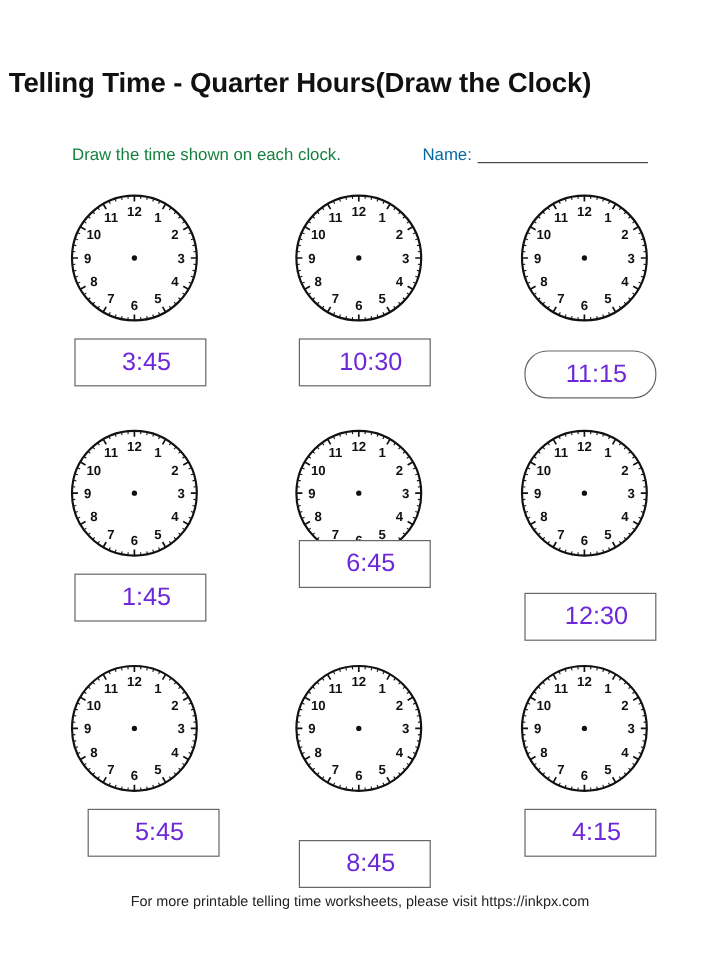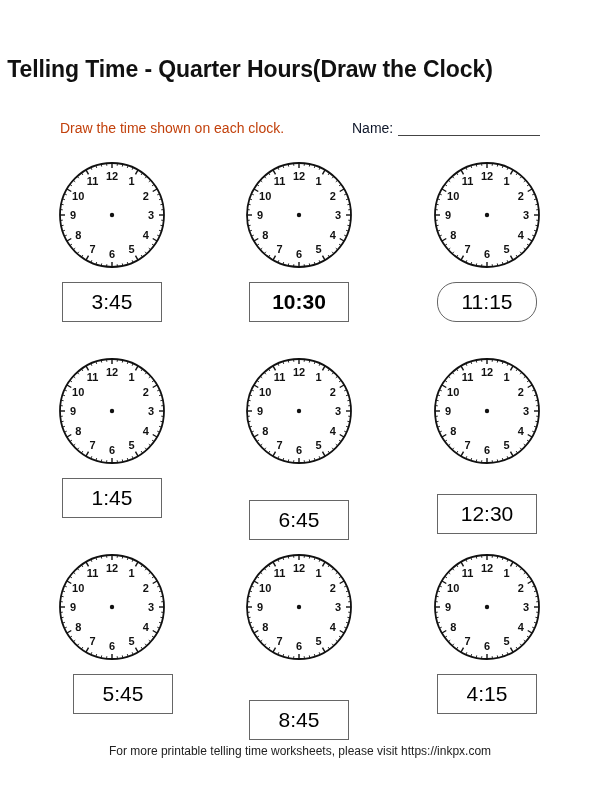--- a/index.html
+++ b/index.html
@@ -1,26 +1,26 @@
 <!DOCTYPE html>
 <html><head>
   <meta charset="utf-8">
   <style>
     html, body { margin: 0; padding: 0; background: #ffffff; }
     body { width: 600px; height: 800px; position: relative; overflow: hidden;
            font-family: "Liberation Sans", "DejaVu Sans", sans-serif; color: #111; }
     .title { position: absolute; left: 0; top: 56px; width: 500px; text-align: center;
              font-size: 23px; font-weight: bold; letter-spacing: -0.1px; }
-    .instructions { position: absolute; left: 60px; top: 120px; font-size: 14px; color: #c2410c; }
-    .name-wrap { position: absolute; left: 352px; top: 120px; font-size: 14px; color: #0f172a; display: flex; align-items: flex-end; }
+    .instructions { position: absolute; left: 60px; top: 120px; font-size: 14px; color: #15803d; }
+    .name-wrap { position: absolute; left: 352px; top: 120px; font-size: 14px; color: #0369a1; display: flex; align-items: flex-end; }
     .name-line { display: inline-block; width: 142px; height: 15px; border-bottom: 1px solid #444; margin-left: 5px; }
     .clock { position: absolute; }
     .time-box { position: absolute; width: 98px; height: 38px; border: 1px solid #666;
                 display: flex; align-items: center; justify-content: center;
-                font-size: 21px; color: #000000; background: #fff; }
+                font-size: 21px; color: #6d28d9; background: #fff; padding-left: 10px; }
     .footer { position: absolute; left: 0; top: 744px; width: 600px; text-align: center; font-size: 12px; color: #222; }
   </style>
 </head>
 <body>
 
 <div class="title">Telling Time - Quarter Hours(Draw the Clock)</div>
 <div class="instructions">Draw the time shown on each clock.</div>
 <div class="name-wrap">
   <span>Name:</span>
   <span class="name-line"></span>
@@ -173,21 +173,21 @@
       <text x="33.77" y="23.50" text-anchor="middle" font-size="11" font-weight="bold" font-family="&quot;Liberation Sans&quot;, sans-serif" fill="#111">4</text>
       <text x="19.50" y="37.77" text-anchor="middle" font-size="11" font-weight="bold" font-family="&quot;Liberation Sans&quot;, sans-serif" fill="#111">5</text>
       <text x="0.00" y="43.00" text-anchor="middle" font-size="11" font-weight="bold" font-family="&quot;Liberation Sans&quot;, sans-serif" fill="#111">6</text>
       <text x="-19.50" y="37.77" text-anchor="middle" font-size="11" font-weight="bold" font-family="&quot;Liberation Sans&quot;, sans-serif" fill="#111">7</text>
       <text x="-33.77" y="23.50" text-anchor="middle" font-size="11" font-weight="bold" font-family="&quot;Liberation Sans&quot;, sans-serif" fill="#111">8</text>
       <text x="-39.00" y="4.00" text-anchor="middle" font-size="11" font-weight="bold" font-family="&quot;Liberation Sans&quot;, sans-serif" fill="#111">9</text>
       <text x="-33.77" y="-15.50" text-anchor="middle" font-size="11" font-weight="bold" font-family="&quot;Liberation Sans&quot;, sans-serif" fill="#111">10</text>
       <text x="-19.50" y="-29.77" text-anchor="middle" font-size="11" font-weight="bold" font-family="&quot;Liberation Sans&quot;, sans-serif" fill="#111">11</text>
       <circle cx="0" cy="0" r="2.2" fill="#111"></circle>
     </svg>
-    <div class="time-box" style="left: 249px; top: 282px; font-weight: bold;">10:30</div>
+    <div class="time-box" style="left: 249px; top: 282px;">10:30</div>
     <svg width="112" height="112" viewBox="-56 -56 112 112" class="clock" style="left: 431px; top: 159px;">
       <circle cx="0" cy="0" r="52" fill="#fff" stroke="#111" stroke-width="1.8"></circle>
       <line x1="0.00" y1="-47.00" x2="0.00" y2="-52.00" stroke="#111" stroke-width="1.4"></line>
       <line x1="5.17" y1="-49.23" x2="5.44" y2="-51.72" stroke="#111" stroke-width="0.9"></line>
       <line x1="10.29" y1="-48.42" x2="10.81" y2="-50.86" stroke="#111" stroke-width="0.9"></line>
       <line x1="15.30" y1="-47.08" x2="16.07" y2="-49.45" stroke="#111" stroke-width="0.9"></line>
       <line x1="20.13" y1="-45.22" x2="21.15" y2="-47.50" stroke="#111" stroke-width="0.9"></line>
       <line x1="23.50" y1="-40.70" x2="26.00" y2="-45.03" stroke="#111" stroke-width="1.4"></line>
       <line x1="29.10" y1="-40.05" x2="30.56" y2="-42.07" stroke="#111" stroke-width="0.9"></line>
       <line x1="33.12" y1="-36.79" x2="34.79" y2="-38.64" stroke="#111" stroke-width="0.9"></line>
@@ -250,21 +250,21 @@
       <text x="33.77" y="23.50" text-anchor="middle" font-size="11" font-weight="bold" font-family="&quot;Liberation Sans&quot;, sans-serif" fill="#111">4</text>
       <text x="19.50" y="37.77" text-anchor="middle" font-size="11" font-weight="bold" font-family="&quot;Liberation Sans&quot;, sans-serif" fill="#111">5</text>
       <text x="0.00" y="43.00" text-anchor="middle" font-size="11" font-weight="bold" font-family="&quot;Liberation Sans&quot;, sans-serif" fill="#111">6</text>
       <text x="-19.50" y="37.77" text-anchor="middle" font-size="11" font-weight="bold" font-family="&quot;Liberation Sans&quot;, sans-serif" fill="#111">7</text>
       <text x="-33.77" y="23.50" text-anchor="middle" font-size="11" font-weight="bold" font-family="&quot;Liberation Sans&quot;, sans-serif" fill="#111">8</text>
       <text x="-39.00" y="4.00" text-anchor="middle" font-size="11" font-weight="bold" font-family="&quot;Liberation Sans&quot;, sans-serif" fill="#111">9</text>
       <text x="-33.77" y="-15.50" text-anchor="middle" font-size="11" font-weight="bold" font-family="&quot;Liberation Sans&quot;, sans-serif" fill="#111">10</text>
       <text x="-19.50" y="-29.77" text-anchor="middle" font-size="11" font-weight="bold" font-family="&quot;Liberation Sans&quot;, sans-serif" fill="#111">11</text>
       <circle cx="0" cy="0" r="2.2" fill="#111"></circle>
     </svg>
-    <div class="time-box" style="left: 437px; top: 282px; border-radius: 19px;">11:15</div>
+    <div class="time-box" style="left: 437px; top: 292px; border-radius: 19px;">11:15</div>
     <svg width="112" height="112" viewBox="-56 -56 112 112" class="clock" style="left: 56px; top: 355px;">
       <circle cx="0" cy="0" r="52" fill="#fff" stroke="#111" stroke-width="1.8"></circle>
       <line x1="0.00" y1="-47.00" x2="0.00" y2="-52.00" stroke="#111" stroke-width="1.4"></line>
       <line x1="5.17" y1="-49.23" x2="5.44" y2="-51.72" stroke="#111" stroke-width="0.9"></line>
       <line x1="10.29" y1="-48.42" x2="10.81" y2="-50.86" stroke="#111" stroke-width="0.9"></line>
       <line x1="15.30" y1="-47.08" x2="16.07" y2="-49.45" stroke="#111" stroke-width="0.9"></line>
       <line x1="20.13" y1="-45.22" x2="21.15" y2="-47.50" stroke="#111" stroke-width="0.9"></line>
       <line x1="23.50" y1="-40.70" x2="26.00" y2="-45.03" stroke="#111" stroke-width="1.4"></line>
       <line x1="29.10" y1="-40.05" x2="30.56" y2="-42.07" stroke="#111" stroke-width="0.9"></line>
       <line x1="33.12" y1="-36.79" x2="34.79" y2="-38.64" stroke="#111" stroke-width="0.9"></line>
@@ -404,21 +404,21 @@
       <text x="33.77" y="23.50" text-anchor="middle" font-size="11" font-weight="bold" font-family="&quot;Liberation Sans&quot;, sans-serif" fill="#111">4</text>
       <text x="19.50" y="37.77" text-anchor="middle" font-size="11" font-weight="bold" font-family="&quot;Liberation Sans&quot;, sans-serif" fill="#111">5</text>
       <text x="0.00" y="43.00" text-anchor="middle" font-size="11" font-weight="bold" font-family="&quot;Liberation Sans&quot;, sans-serif" fill="#111">6</text>
       <text x="-19.50" y="37.77" text-anchor="middle" font-size="11" font-weight="bold" font-family="&quot;Liberation Sans&quot;, sans-serif" fill="#111">7</text>
       <text x="-33.77" y="23.50" text-anchor="middle" font-size="11" font-weight="bold" font-family="&quot;Liberation Sans&quot;, sans-serif" fill="#111">8</text>
       <text x="-39.00" y="4.00" text-anchor="middle" font-size="11" font-weight="bold" font-family="&quot;Liberation Sans&quot;, sans-serif" fill="#111">9</text>
       <text x="-33.77" y="-15.50" text-anchor="middle" font-size="11" font-weight="bold" font-family="&quot;Liberation Sans&quot;, sans-serif" fill="#111">10</text>
       <text x="-19.50" y="-29.77" text-anchor="middle" font-size="11" font-weight="bold" font-family="&quot;Liberation Sans&quot;, sans-serif" fill="#111">11</text>
       <circle cx="0" cy="0" r="2.2" fill="#111"></circle>
     </svg>
-    <div class="time-box" style="left: 249px; top: 500px;">6:45</div>
+    <div class="time-box" style="left: 249px; top: 450px;">6:45</div>
     <svg width="112" height="112" viewBox="-56 -56 112 112" class="clock" style="left: 431px; top: 355px;">
       <circle cx="0" cy="0" r="52" fill="#fff" stroke="#111" stroke-width="1.8"></circle>
       <line x1="0.00" y1="-47.00" x2="0.00" y2="-52.00" stroke="#111" stroke-width="1.4"></line>
       <line x1="5.17" y1="-49.23" x2="5.44" y2="-51.72" stroke="#111" stroke-width="0.9"></line>
       <line x1="10.29" y1="-48.42" x2="10.81" y2="-50.86" stroke="#111" stroke-width="0.9"></line>
       <line x1="15.30" y1="-47.08" x2="16.07" y2="-49.45" stroke="#111" stroke-width="0.9"></line>
       <line x1="20.13" y1="-45.22" x2="21.15" y2="-47.50" stroke="#111" stroke-width="0.9"></line>
       <line x1="23.50" y1="-40.70" x2="26.00" y2="-45.03" stroke="#111" stroke-width="1.4"></line>
       <line x1="29.10" y1="-40.05" x2="30.56" y2="-42.07" stroke="#111" stroke-width="0.9"></line>
       <line x1="33.12" y1="-36.79" x2="34.79" y2="-38.64" stroke="#111" stroke-width="0.9"></line>

